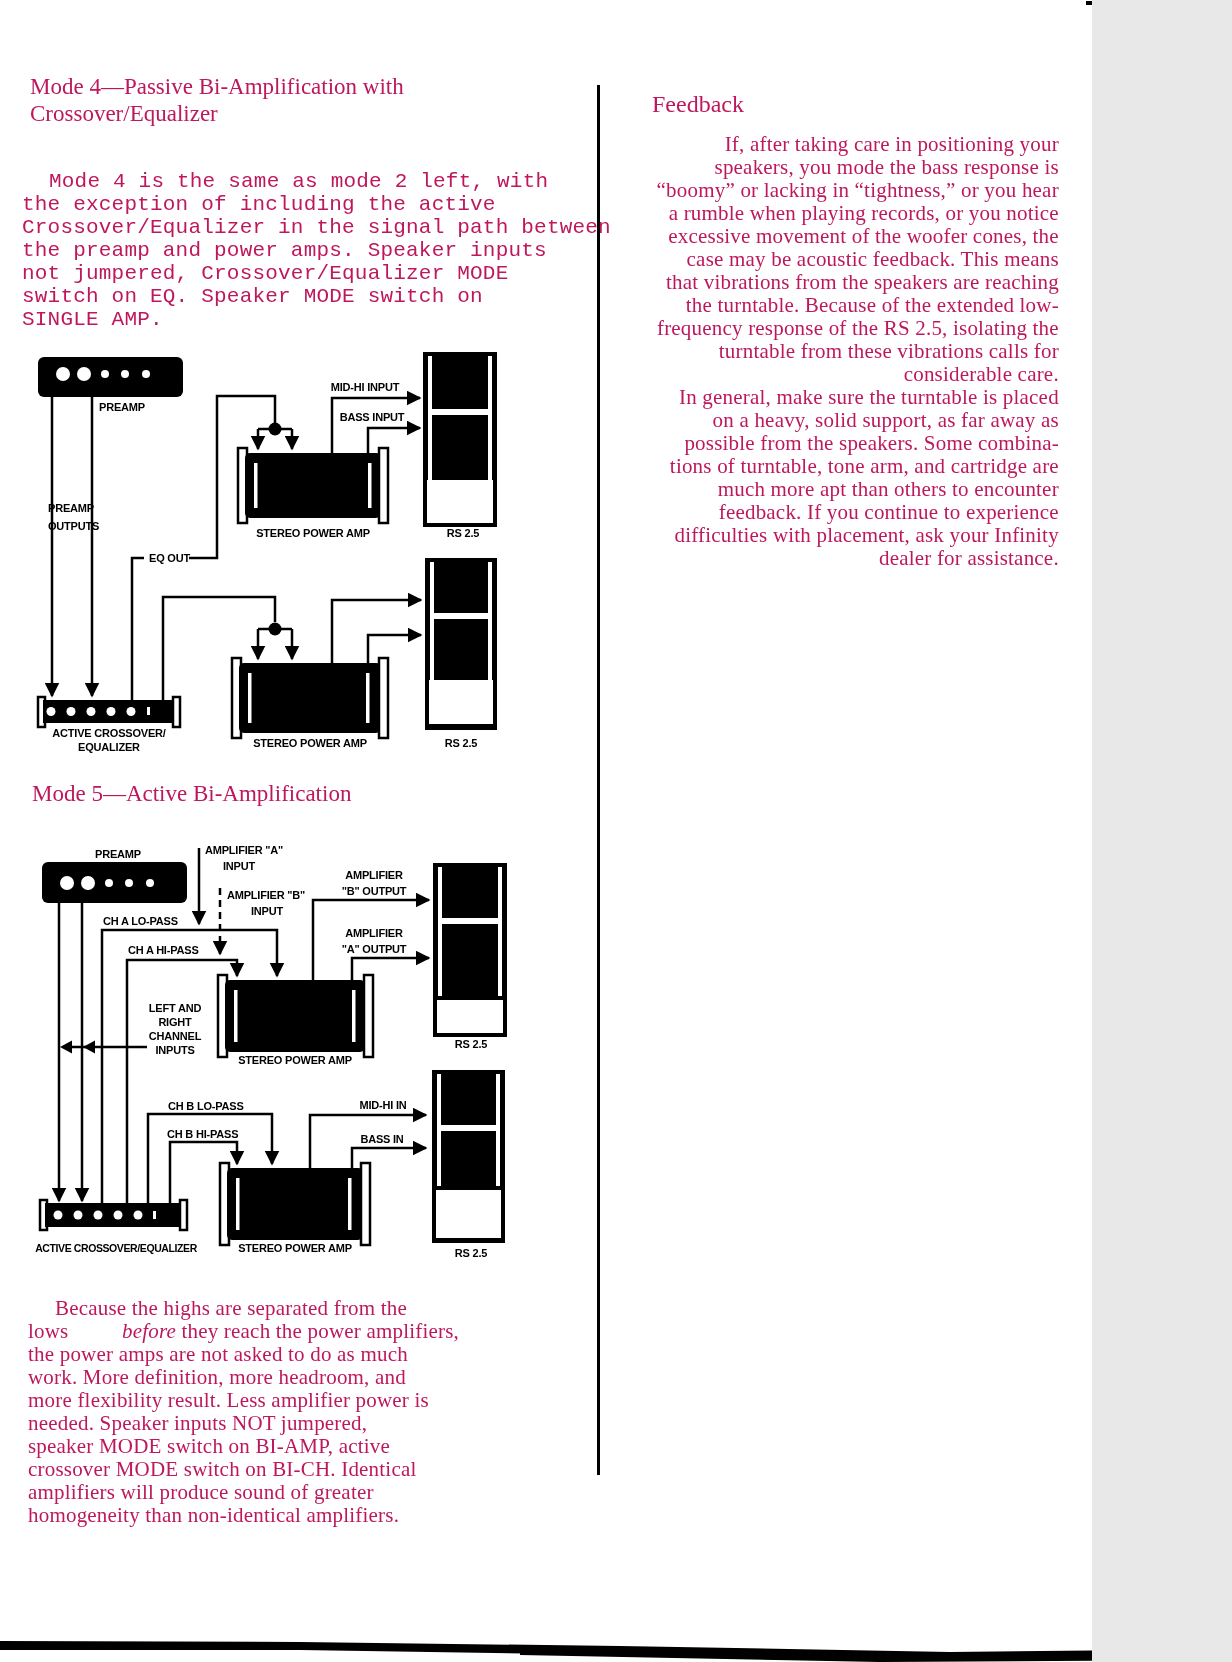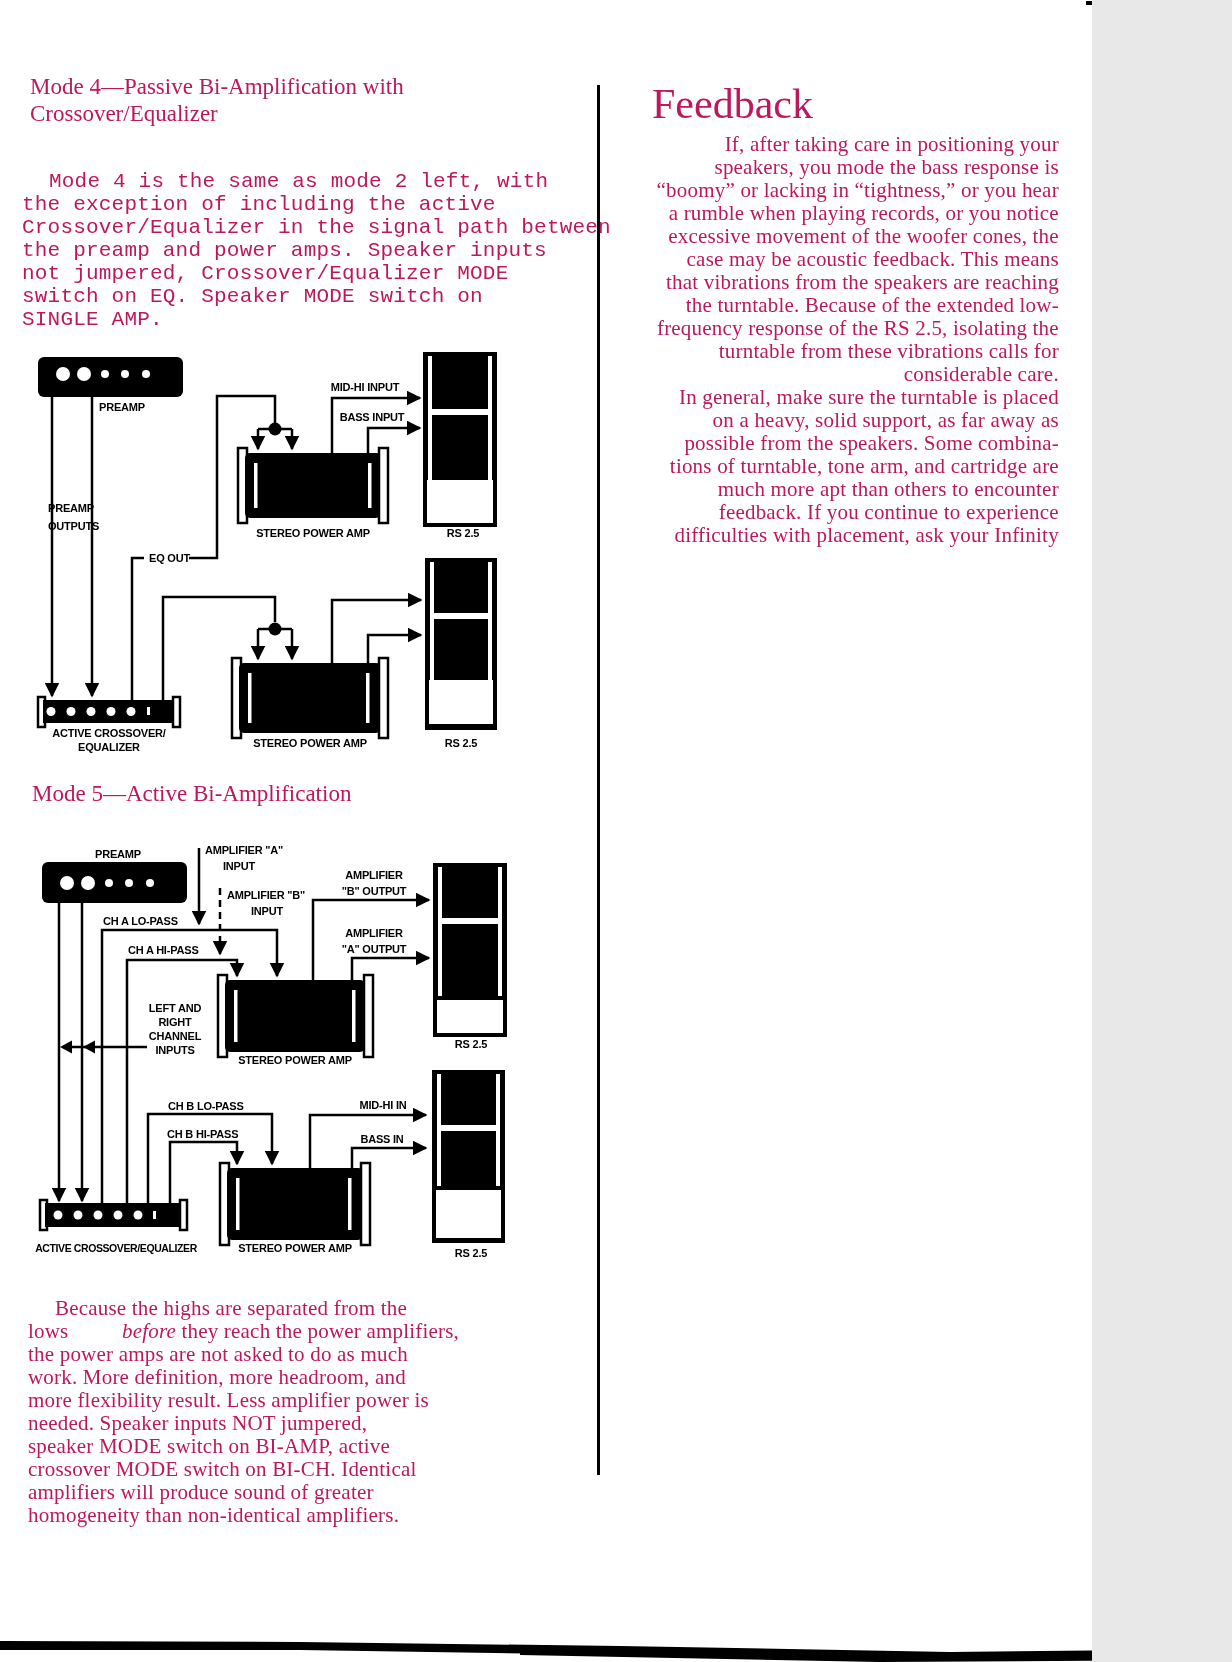--- a/index.html
+++ b/index.html
@@ -2,21 +2,21 @@
 <html><head>
 <meta charset="utf-8">
 <style>
   html,body{margin:0;padding:0;background:#e8e8e8;}
   .page{position:relative;width:1092px;height:1662px;background:#ffffff;
         font-family:"Liberation Serif",serif;color:#be185d;overflow:hidden;}
   .abs{position:absolute;}
   .para .body-line{white-space:nowrap;font-size:21px;line-height:23px;letter-spacing:0.2px;}
   .indent{text-indent:27px;}
   .h-small{font-size:23px;line-height:27px;white-space:nowrap;}
-  .h-big{font-size:42px;line-height:36px;white-space:nowrap;}
+  .h-big{font-size:24px;line-height:36px;white-space:nowrap;}
   .divider{position:absolute;left:597px;top:85px;width:3px;height:1390px;background:#000;}
   .top-rule{position:absolute;left:1086px;top:1px;width:146px;height:4px;background:#000;}
   .ital{font-style:italic;margin-left:48px;}
   svg .w{stroke:#000;stroke-width:2.5;fill:none;}
   svg .wd{stroke:#000;stroke-width:2.5;fill:none;stroke-dasharray:7 5;}
   svg .box{fill:#000;}
   svg .flange{fill:#fff;stroke:#000;stroke-width:2.5;}
   svg .white{fill:#fff;}
   svg .lbl{font-family:"Liberation Sans",sans-serif;font-weight:bold;font-size:11px;
            letter-spacing:-0.2px;fill:#000;}
@@ -273,20 +273,21 @@
     <div class="body-line">frequency response of the RS 2.5, isolating the</div>
     <div class="body-line">turntable from these vibrations calls for</div>
     <div class="body-line">considerable care.</div>
     <div class="body-line indent">In general, make sure the turntable is placed</div>
     <div class="body-line">on a heavy, solid support, as far away as</div>
     <div class="body-line">possible from the speakers. Some combina-</div>
     <div class="body-line">tions of turntable, tone arm, and cartridge are</div>
     <div class="body-line">much more apt than others to encounter</div>
     <div class="body-line">feedback. If you continue to experience</div>
     <div class="body-line">difficulties with placement, ask your Infinity</div>
+    <div class="body-line">dealer for assistance.</div>
   </div>
 
   <svg class="abs" style="left:0;top:1628px;" width="1232" height="34" viewBox="0 0 1232 34">
     <polygon points="0,13 300,14 620,18 950,24 1232,21 1232,29 950,31 620,27 300,22 0,22" fill="#000"></polygon>
     <polygon points="520,22 880,29 1232,24 1232,32 880,34 520,27" fill="#000"></polygon>
   </svg>
 
 </div>
 
 </body></html>

